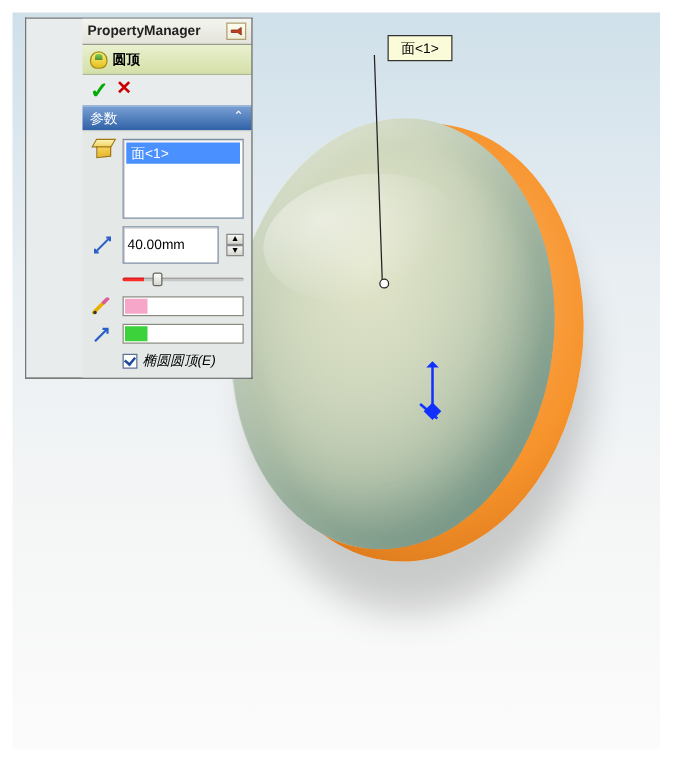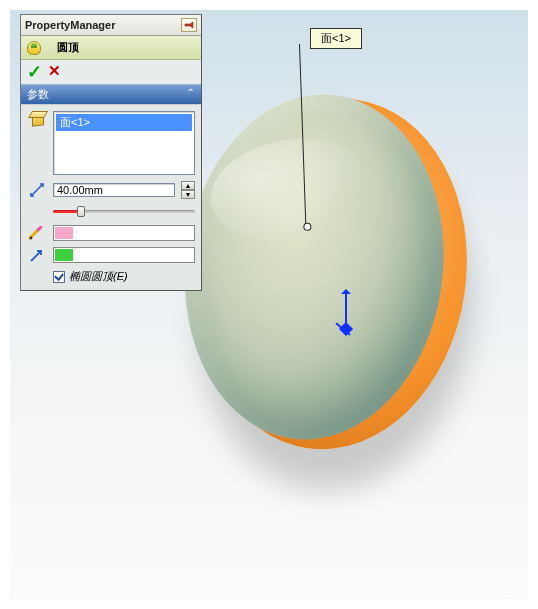--- a/index.html
+++ b/index.html
@@ -52,34 +52,35 @@
 .callout-line::after { content:""; position:absolute; bottom:-3px; left:-3px; width:6px; height:6px; border-radius:50%; background:#fff; border:1px solid #222; }
 .callout-box {
   position: absolute; left: 300px; top: 18px; padding: 2px 10px;
   background: #fafbd8; border: 1px solid #333; font-size: 11px; z-index:3;
 }
 
 .pm-panel {
   position: absolute; left: 20px; top: 14px; width: 182px;
   background: #e8ecec; border: 1px solid #777; border-right-color:#555; border-bottom-color:#555;
   z-index: 5;
+  padding-left: 45px;
 }
 .pm-title {
   padding: 3px 4px; font-weight: bold; font-size: 11px; color: #222;
   background: linear-gradient(#f5f5f0,#e3e3db);
   border-bottom: 1px solid #9a9a90;
   display:flex; align-items:center; justify-content:space-between;
 }
 .pm-pin { width:16px; height:14px; background: linear-gradient(#ffe,#eed); border:1px solid #b3a070;
   display:flex; align-items:center; justify-content:center; }
 .pm-pin svg { width:12px; height:10px; }
 
 .feature-bar {
   background: linear-gradient(#e9f0cf,#d4e0a8);
-  padding: 4px 6px; display:flex; align-items:center; gap:16px;
+  padding: 4px 6px; display:flex; align-items:center; gap:4px;
   border-bottom:1px solid #b0b88f;
 }
 .feat-ico { width:14px; height:14px; background: linear-gradient(#fff07a,#e6c020); border:1px solid #a38b10; border-radius:50% 50% 40% 40%; }
 .feat-ico::before{content:"";display:block;width:6px;height:5px;margin:1px auto 0;border-radius:50% 50% 0 0;background:linear-gradient(#8bcf5a,#4a9530);}
 .ok { color:#0a0; font-size:18px; font-weight:bold; line-height:1; }
 .cx { color:#c00; font-size:15px; font-weight:bold; line-height:1; }
 .okcx-row { padding: 3px 6px; display:flex; gap:6px; background:#e8ecec; }
 
 .sect-head {
   background: linear-gradient(#7aa0d4,#2f62a7);
@@ -99,21 +100,21 @@
 .cube-ico::before{content:"";position:absolute;inset:2px 1px 1px 3px;background:linear-gradient(#ffe27a,#e8b82a);border:1px solid #a07810; transform:skewY(-6deg);}
 .cube-ico::after{content:"";position:absolute;left:1px;top:0;width:14px;height:5px;background:linear-gradient(#fff2b0,#f0d468);border:1px solid #a07810;transform:skewX(-30deg);}
 
 .listbox {
   flex:1; height:64px; background:#fff; border:1px solid #7a8aa0;
   box-shadow: inset 1px 1px 0 rgba(0,0,0,.15);
 }
 .list-sel { margin:2px; padding:1px 4px; background:#4a90ff; color:#fff; font-size:11px; }
 
 .textbox {
-  flex:1; height:14px; background:#fff; border:1px solid #7a8aa0;
+  flex:1; height:30px; background:#fff; border:1px solid #7a8aa0;
   box-shadow: inset 1px 1px 0 rgba(0,0,0,.18);
   padding: 1px 3px; font-size:11px; display:flex; align-items:center;
 }
 .spin { width:14px; display:flex; flex-direction:column; }
 .spin div { height:9px; background:linear-gradient(#f7f7f3,#d7d7cf); border:1px solid #888; display:flex;align-items:center;justify-content:center; font-size:7px; line-height:1;}
 
 .slider-track { position:relative; margin-left:26px; height:14px; }
 .slider-bar { position:absolute; top:5px; left:0; right:0; height:3px;
   background: linear-gradient(to right, #ff2a2a 0%, #ff2a2a 18%, #c8c8c8 18%, #c8c8c8 100%);
   border-radius:2px; box-shadow: inset 0 1px 0 rgba(0,0,0,.25);}

